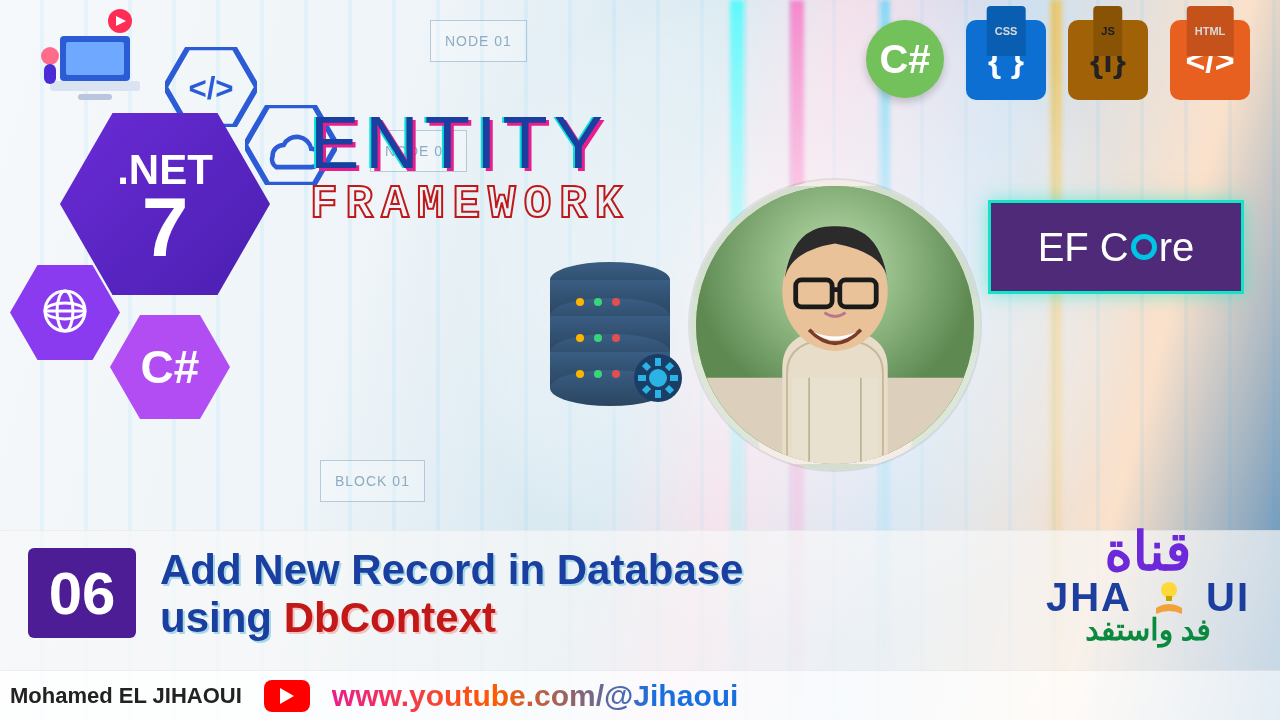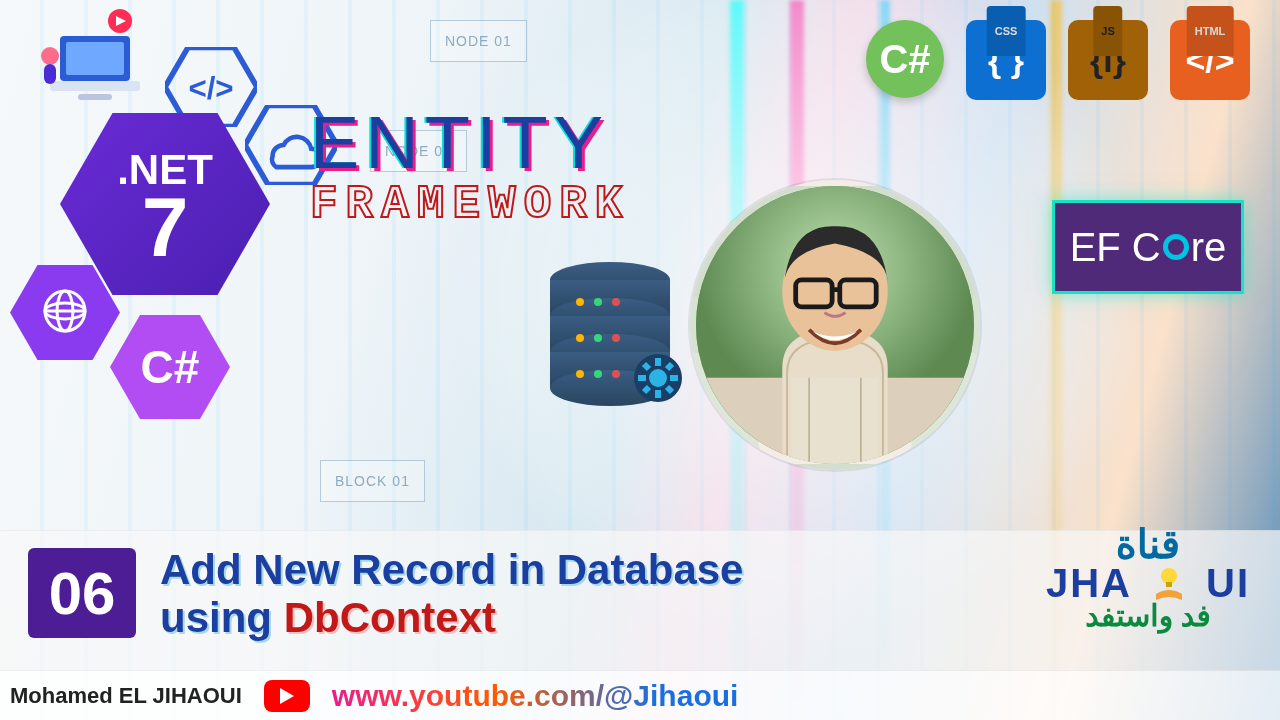--- a/index.html
+++ b/index.html
@@ -149,21 +149,21 @@
   .badge.csharp { background:#72c15a; border-radius:50%; width:78px;height:78px; box-shadow:0 4px 8px rgba(0,0,0,0.2);}
   .badge.csharp .inner{font-size:40px;font-weight:900;}
   .badge.css { background:#0c6fd1; }
   .badge.js  { background:#a16207; }
   .badge.html{ background:#e8601f; }
   .badge .glyph{font-size:34px;line-height:1;}
 
   
   .efcore-box {
     position:absolute; right: 36px; top: 200px;
-    width: 192px; height: 94px;
+    width: 256px; height: 94px;
     background:#4e2a78;
     border: 3px solid #16e3c6;
     box-shadow: 0 0 18px rgba(22,227,198,0.55);
     display:flex; align-items:center; justify-content:center;
     color:#fff; font-size:40px; font-weight:400;
     font-family: "Segoe UI", Arial, sans-serif;
   }
   .efcore-box .ring{
     display:inline-block; width:26px;height:26px;border:5px solid #00c4e6;border-radius:50%;
     vertical-align:-3px; margin:0 2px;
@@ -190,21 +190,21 @@
     color:#1a3fa0;
     text-shadow: 2px 2px 0 #a7d8e6;
   }
   .lesson-title .hl { color:#c21818; text-shadow: 2px 2px 0 #f2c1c1; }
 
   
   .channel-logo {
     position:absolute; right:30px; top:525px;
     text-align:center; line-height:1;
   }
-  .channel-logo .ar1{ color:#0369a1; font-size:40px; font-weight:800; font-family:"Times New Roman",serif;}
+  .channel-logo .ar1{ color:#6d28d9; font-size:54px; font-weight:800; font-family:"Times New Roman",serif;}
   .channel-logo .row{ display:flex; align-items:center; justify-content:center; gap:18px; margin-top:-2px;}
   .channel-logo .latin{ color:#1c3e9f; font-size:40px; font-weight:900; letter-spacing:2px;}
   .channel-logo .ar2{ color:#0b8a3f; font-size:30px; font-weight:800; font-family:"Times New Roman",serif; margin-top:-2px;}
   .idea-icon{width:38px;height:38px;}
 
   
   .footer {
     position:absolute; left:0; right:0; bottom:0; height:50px;
     background: rgba(255,255,255,0.85);
     display:flex; align-items:center; gap:22px;

